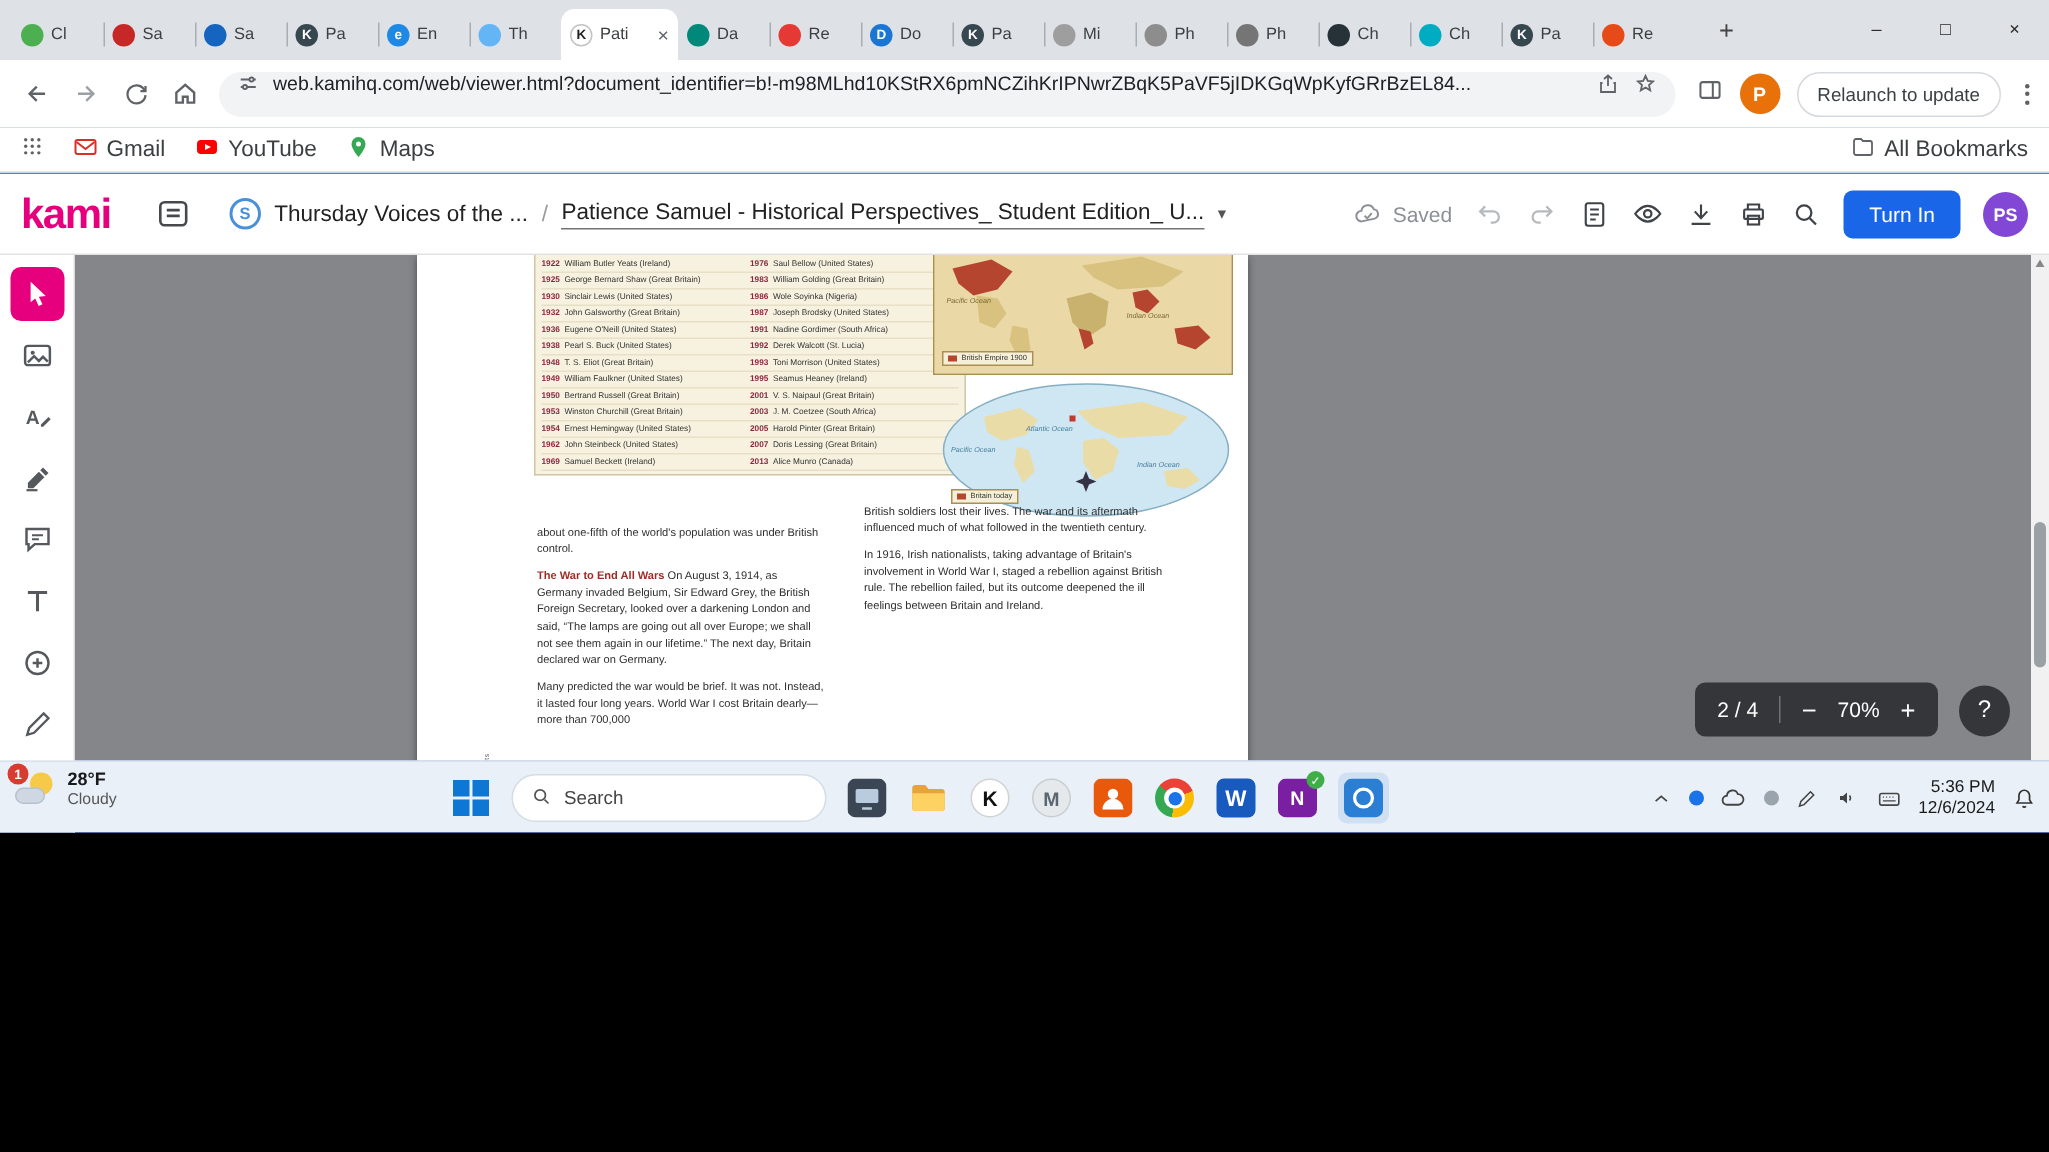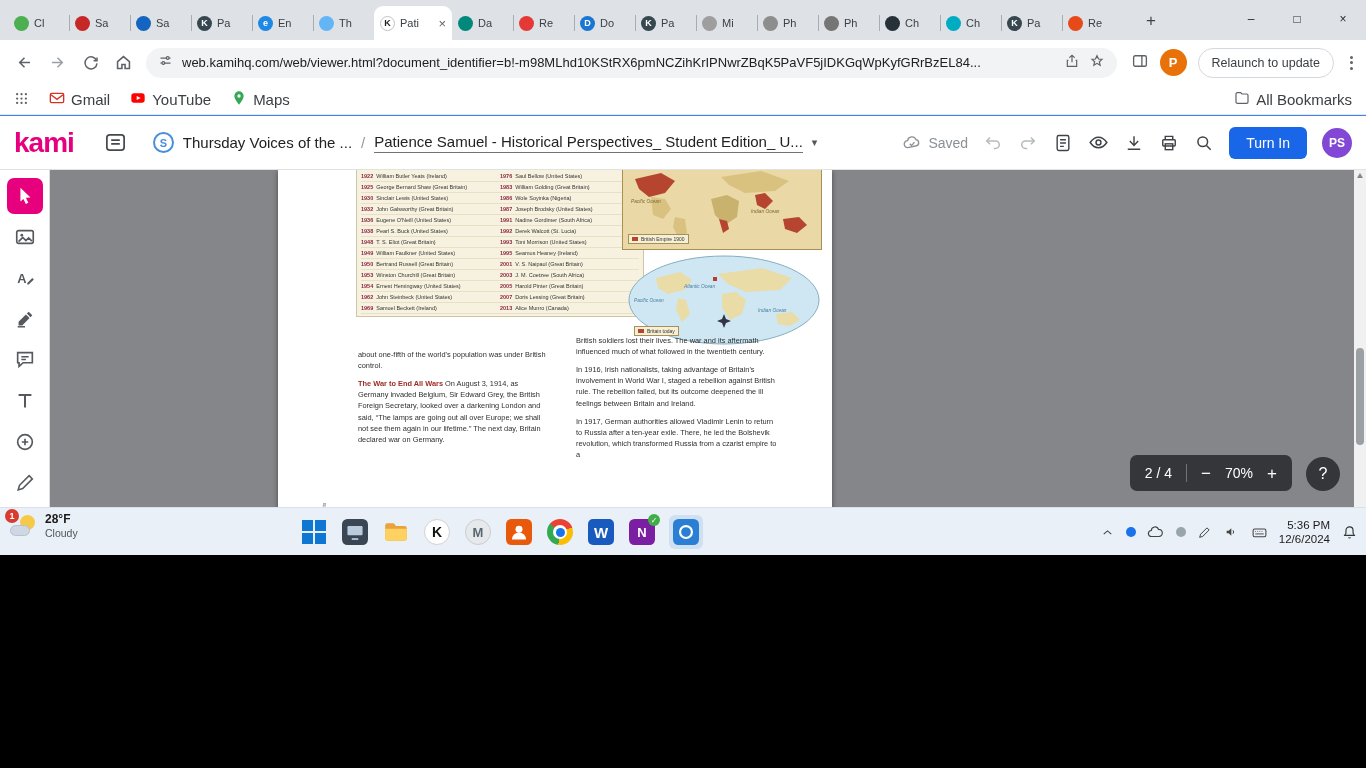--- a/index.html
+++ b/index.html
@@ -18,21 +18,21 @@
 .tlabel{overflow:hidden;white-space:nowrap;flex:1}
 .tclose{font-size:13px;color:#5f6368;flex:none}
 #newtab{position:absolute;left:1138px;bottom:6px;width:26px;height:26px;display:flex;align-items:center;justify-content:center;font-size:17px;color:#444;border-radius:50%}
 #wincontrols{position:absolute;right:0;top:0;height:38px;display:flex}
 .wc{width:46px;height:38px;display:flex;align-items:center;justify-content:center;font-size:12px;color:#2a2a2a}
 
 
 #navbar{position:absolute;top:40px;left:0;width:100%;height:45px;background:#fff;display:flex;align-items:center;padding:0 8px}
 .nicon{width:33px;height:33px;border-radius:50%;display:flex;align-items:center;justify-content:center;flex:none}
 .nicon svg{display:block}
-#urlbar{flex:1;height:30px;background:#f1f3f4;border-radius:15px;display:flex;align-items:center;padding:0 12px;gap:9px;margin:0 6px;min-width:0}
+#urlbar{flex:1;height:30px;background:#f1f3f4;border-radius:15px;display:flex;padding:0 12px;gap:9px;margin:0 6px;min-width:0}
 #urltext{flex:1;font-size:13px;color:#202124;white-space:nowrap;overflow:hidden}
 #nav-right{display:flex;align-items:center;gap:11px;margin-left:8px;flex:none}
 #profile-badge{width:27px;height:27px;border-radius:50%;background:#e8710a;color:#fff;font-size:13px;font-weight:bold;display:flex;align-items:center;justify-content:center}
 #relaunch{height:30px;border:1px solid #d5d9dd;border-radius:15px;display:flex;align-items:center;padding:0 13px;font-size:12.5px;color:#3c4043;white-space:nowrap;background:#fff}
 .kebab{display:flex;flex-direction:column;gap:2.5px;padding:0 5px}
 .kebab i{width:3px;height:3px;border-radius:50%;background:#5f6368}
 
 
 #bookmarksbar{position:absolute;top:85px;left:0;width:100%;height:30px;background:#fff;border-bottom:1px solid #e6e8ea;display:flex;align-items:center;padding:0 14px;gap:20px;font-size:15px;color:#3c4043}
 .bm{display:flex;align-items:center;gap:6px}
@@ -636,25 +636,25 @@
         <span class="mlabel" id="m2l2">Indian Ocean</span>
         <span class="mlegend">
             <i></i>
             <span>Britain today</span>
           </span>
       </div>
 
       <div class="pcol" id="pcol1">
         <p><span>about one-fifth of the world's population was under British control.</span></p>
         <p><span class="red-head">The War to End All Wars</span> <span>On August 3, 1914, as Germany invaded Belgium, Sir Edward Grey, the British Foreign Secretary, looked over a darkening London and said, “The lamps are going out all over Europe; we shall not see them again in our lifetime.” The next day, Britain declared war on Germany.</span></p>
+        <p><span>Many predicted the war would be brief. It was not. Instead, it lasted four long years. World War I cost Britain dearly—more than 700,000</span></p>
       </div>
       <div class="pcol" id="pcol2">
         <p><span>British soldiers lost their lives. The war and its aftermath influenced much of what followed in the twentieth century.</span></p>
         <p><span>In 1916, Irish nationalists, taking advantage of Britain's involvement in World War I, staged a rebellion against British rule. The rebellion failed, but its outcome deepened the ill feelings between Britain and Ireland.</span></p>
-        <p><span>In 1917, German authorities allowed Vladimir Lenin to return to Russia after a ten-year exile. There, he led the Bolshevik revolution, which transformed Russia from a czarist empire to a</span></p>
       </div>
 
       <div id="copyright">Copyright © SAVVAS Learning Company LLC. All Rights Reserved.</div>
 
       <div id="timeline">
         <div class="t-axis"></div>
         <div class="conn" id="c1947"></div>
         <div class="conn" id="c1949"></div>
         <div class="conn" id="c1957"></div>
 
@@ -741,20 +741,27 @@
     </div>
     <div id="tb-center">
       <span class="app">
           <span class="winlogo">
             <i></i>
             <i></i>
             <i></i>
             <i></i>
           </span>
         </span>
+      <span id="tb-search">
+        <span><svg width="14" height="14" viewBox="0 0 24 24" fill="none" stroke="#555" stroke-width="2">
+              <circle cx="10.5" cy="10.5" r="6"></circle>
+              <path d="M15.5 15.5l4.5 4.5"></path>
+            </svg></span>
+        <span>Search</span>
+      </span>
       <span class="app">
           <svg width="26" height="26" viewBox="0 0 24 24">
             <rect width="24" height="24" rx="5" fill="#3a4654"></rect>
             <rect x="5" y="6.5" width="14" height="8.5" rx="1" fill="#b9cbdc"></rect>
             <path d="M9 18.5h6" stroke="#b9cbdc" stroke-width="1.6"></path>
           </svg>
         </span>
       <span class="app">
           <svg width="26" height="26" viewBox="0 0 24 24">
             <path d="M2 6a2 2 0 0 1 2-2h6l2 2.5h8A2 2 0 0 1 22 8.5V18a2 2 0 0 1-2 2H4a2 2 0 0 1-2-2z" fill="#e8a33d"></path>

